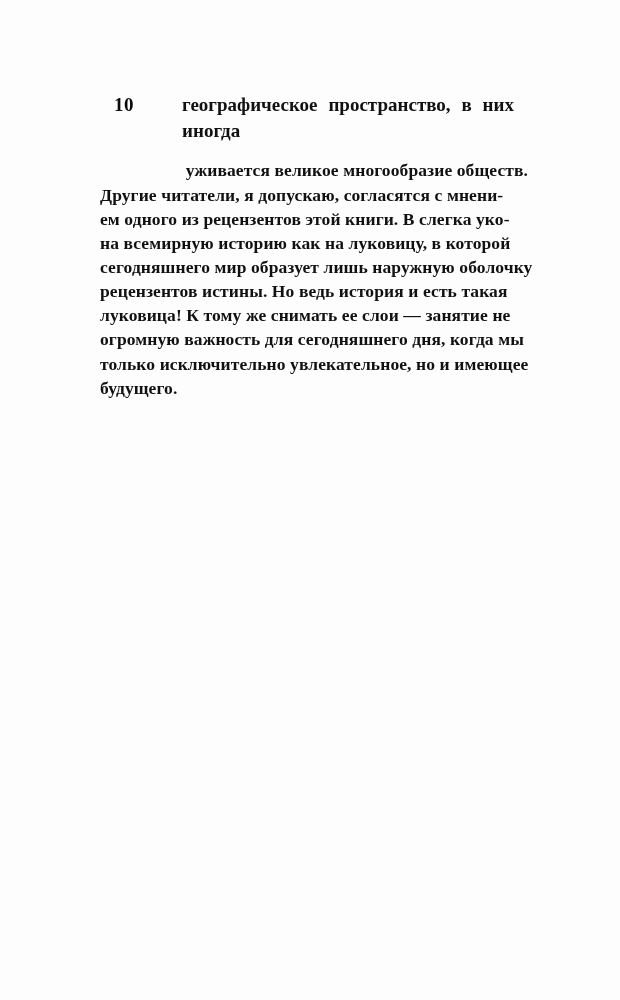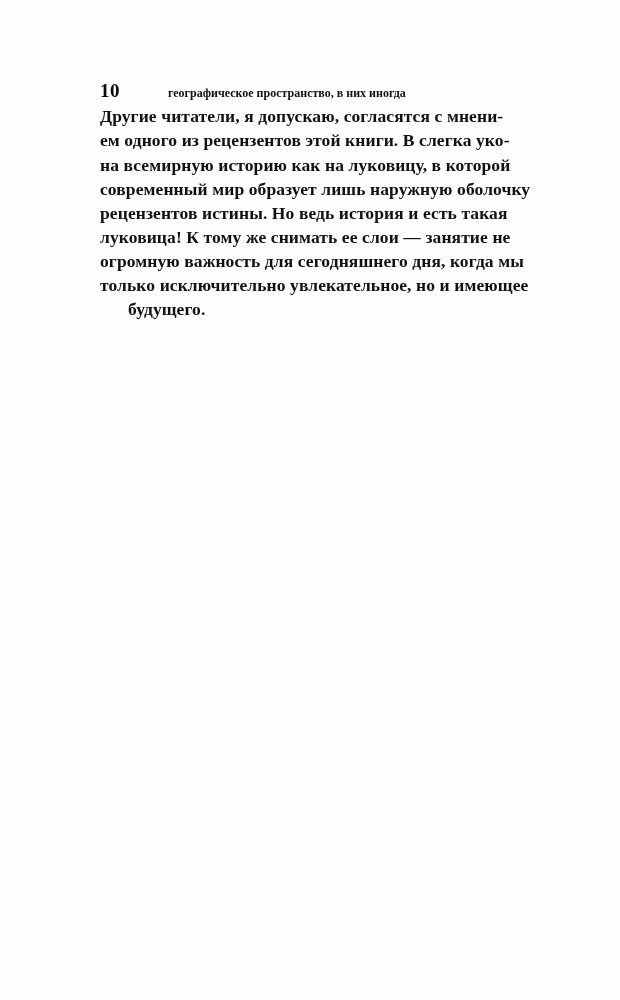--- a/index.html
+++ b/index.html
@@ -23,34 +23,34 @@
   }
   .text-block {
     position: absolute;
     left: 100px;
     top: 78px;
     width: 428px;
   }
   .first-line {
     display: flex;
     align-items: baseline;
-    margin: 0;
+    margin: 14px;
   }
   .page-number {
     font-weight: bold;
     font-size: 19px;
     letter-spacing: 0.5px;
     color: #0a0a0a;
     width: 68px;
     flex: 0 0 68px;
     line-height: 1.38;
   }
   .first-line-text {
     flex: 1 1 auto;
-    font-size: 12px;
+    font-size: 19px;
     line-height: 1.38;
     text-align: justify;
     color: #111111;
     font-weight: 600;
   }
   .body-text {
     margin: 0;
     font-size: 17.5px;
     line-height: 1.38;
     text-align: justify;
@@ -59,40 +59,40 @@
     letter-spacing: 0.1px;
     -webkit-hyphens: none;
     hyphens: none;
   }
   .body-text .ln {
     display: block;
     white-space: nowrap;
   }
   .body-text .ln.last {
     white-space: normal;
-    margin-left: 28px;
   }
 </style>
 </head>
 <body>
 
 <div class="page">
 
   <div class="text-block">
 
     <div class="first-line">
       <span class="page-number">10</span>
       <span class="first-line-text">географическое пространство, в них иногда</span>
     </div>
 
     <div class="body-text">
+      <span class="ln" style="text-align:right; display:block; padding-left:68px;">уживается великое многообразие обществ.</span>
       <span class="ln">Другие читатели, я допускаю, согласятся с мнени-</span>
       <span class="ln">ем одного из рецензентов этой книги. В слегка уко-</span>
       <span class="ln">на всемирную историю как на луковицу, в которой</span>
-      <span class="ln">современный мир образует лишь наружную оболочку</span>
+      <span class="ln">сегодняшнего мир образует лишь наружную оболочку</span>
       <span class="ln">рецензентов истины. Но ведь история и есть такая</span>
       <span class="ln">луковица! К тому же снимать ее слои — занятие не</span>
       <span class="ln">огромную важность для сегодняшнего дня, когда мы</span>
       <span class="ln">только исключительно увлекательное, но и имеющее</span>
       <span class="ln last">будущего.</span>
     </div>
 
   </div>
 
 </div>

